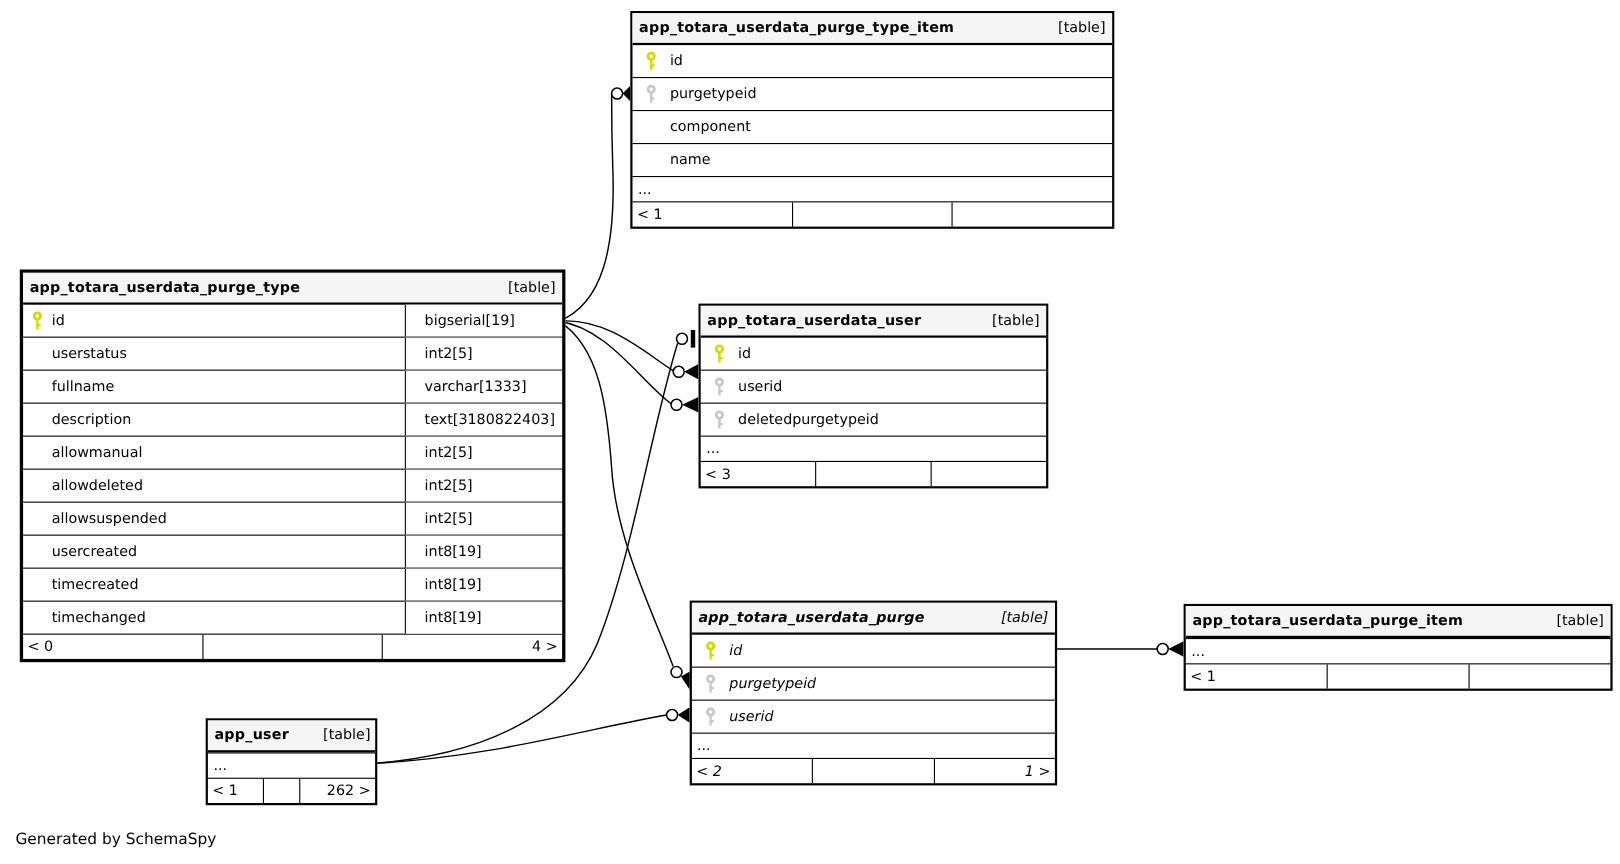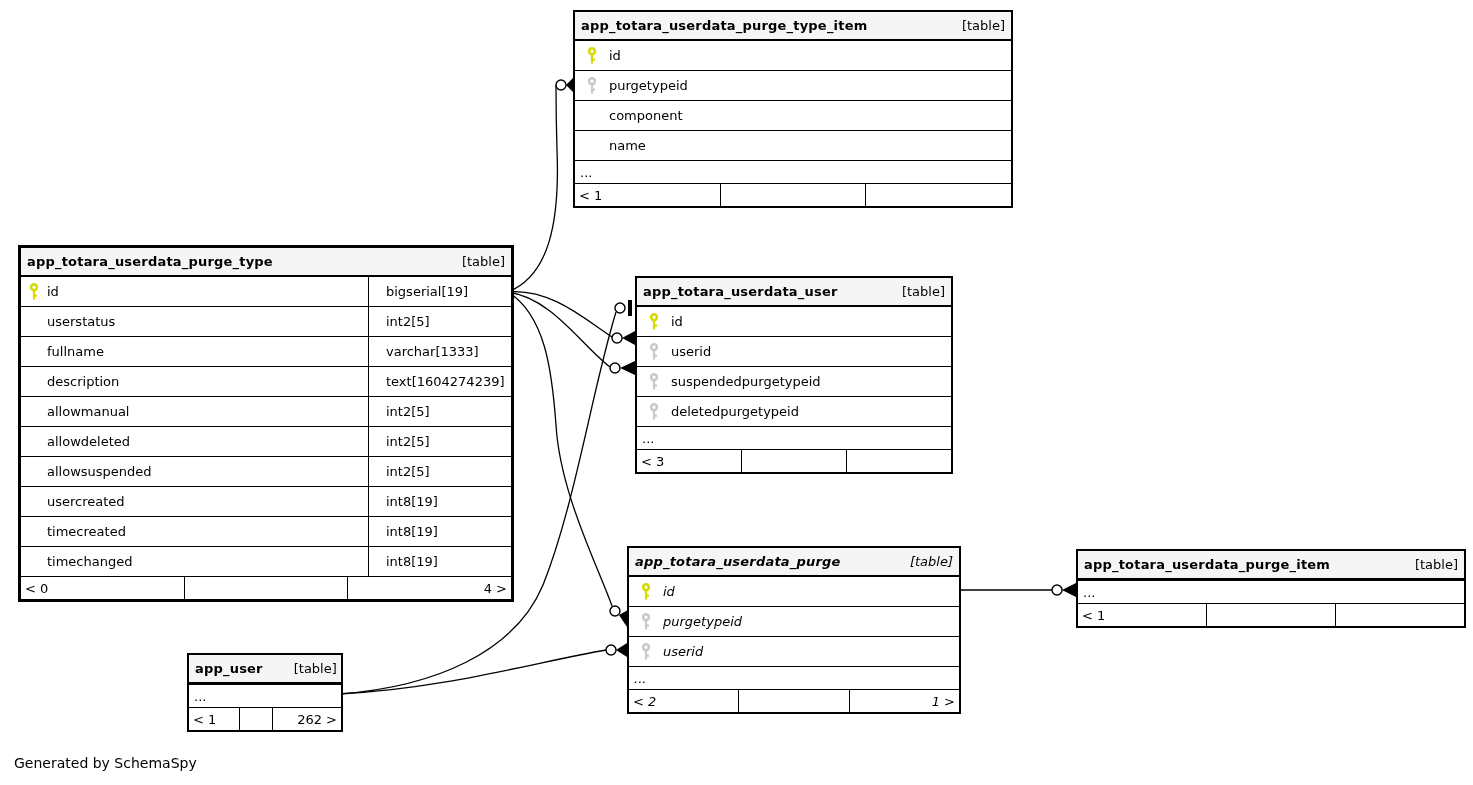--- a/index.html
+++ b/index.html
@@ -142,29 +142,20 @@
         </span>
         <span class="cname">userid</span>
       </div>
       <div class="trow">
         <span class="kicon">
           <svg width="10" height="18" viewBox="0 0 10 18">
             <circle cx="5" cy="4.2" r="2.9" fill="none" stroke="#c9c9c9" stroke-width="2.6"></circle>
             <path d="M5 7.2 V16.5 M5 12.6 h3" fill="none" stroke="#c9c9c9" stroke-width="2.2"></path>
           </svg>
         </span>
-        <span class="cname">suspendedpurgetypeid</span>
-      </div>
-      <div class="trow">
-        <span class="kicon">
-          <svg width="10" height="18" viewBox="0 0 10 18">
-            <circle cx="5" cy="4.2" r="2.9" fill="none" stroke="#c9c9c9" stroke-width="2.6"></circle>
-            <path d="M5 7.2 V16.5 M5 12.6 h3" fill="none" stroke="#c9c9c9" stroke-width="2.2"></path>
-          </svg>
-        </span>
         <span class="cname">deletedpurgetypeid</span>
       </div>
       <div class="tellipsis">...</div>
       <div class="tfoot">
         <span>&lt; 3</span>
         <span></span>
         <span></span>
       </div>
     </div>
 </div>
@@ -191,21 +182,21 @@
         <span class="ctype">int2[5]</span>
       </div>
       <div class="trow">
         <span class="kicon"></span>
         <span class="cname">fullname</span>
         <span class="ctype">varchar[1333]</span>
       </div>
       <div class="trow">
         <span class="kicon"></span>
         <span class="cname">description</span>
-        <span class="ctype">text[1604274239]</span>
+        <span class="ctype">text[3180822403]</span>
       </div>
       <div class="trow">
         <span class="kicon"></span>
         <span class="cname">allowmanual</span>
         <span class="ctype">int2[5]</span>
       </div>
       <div class="trow">
         <span class="kicon"></span>
         <span class="cname">allowdeleted</span>
         <span class="ctype">int2[5]</span>

